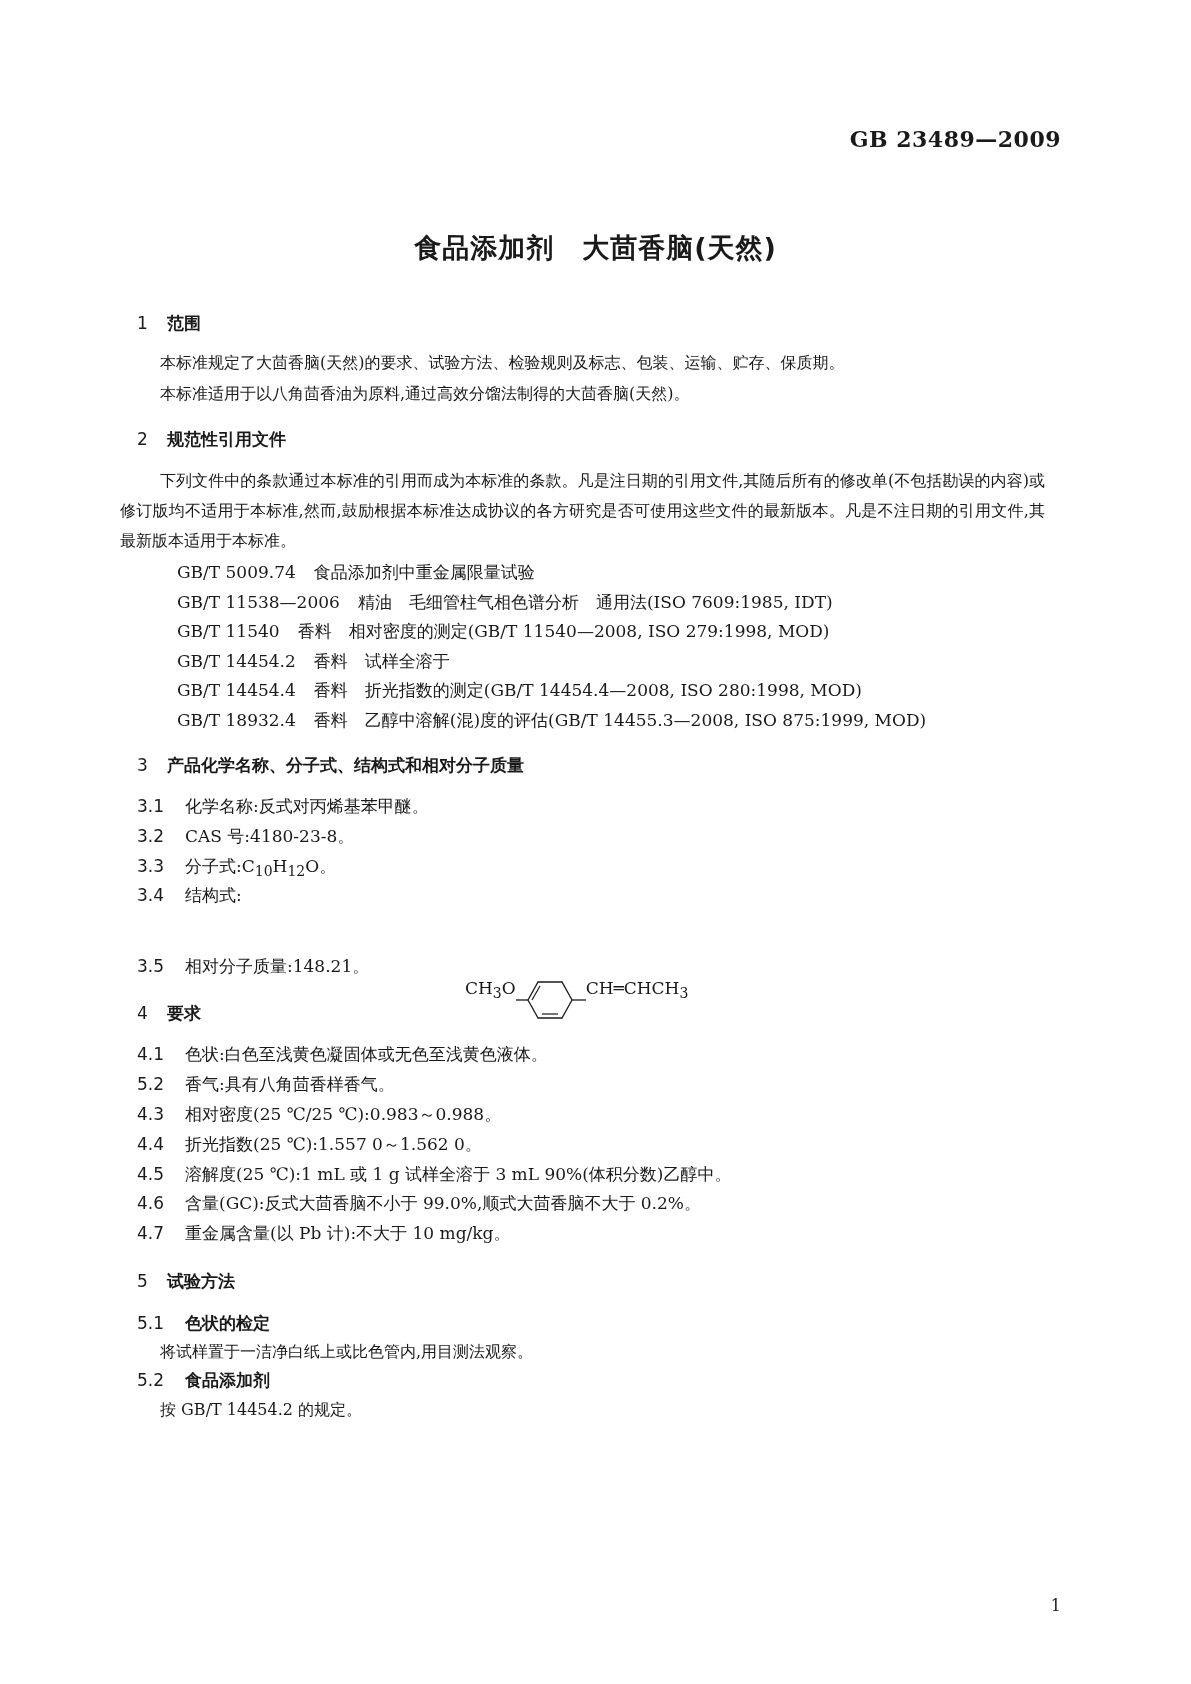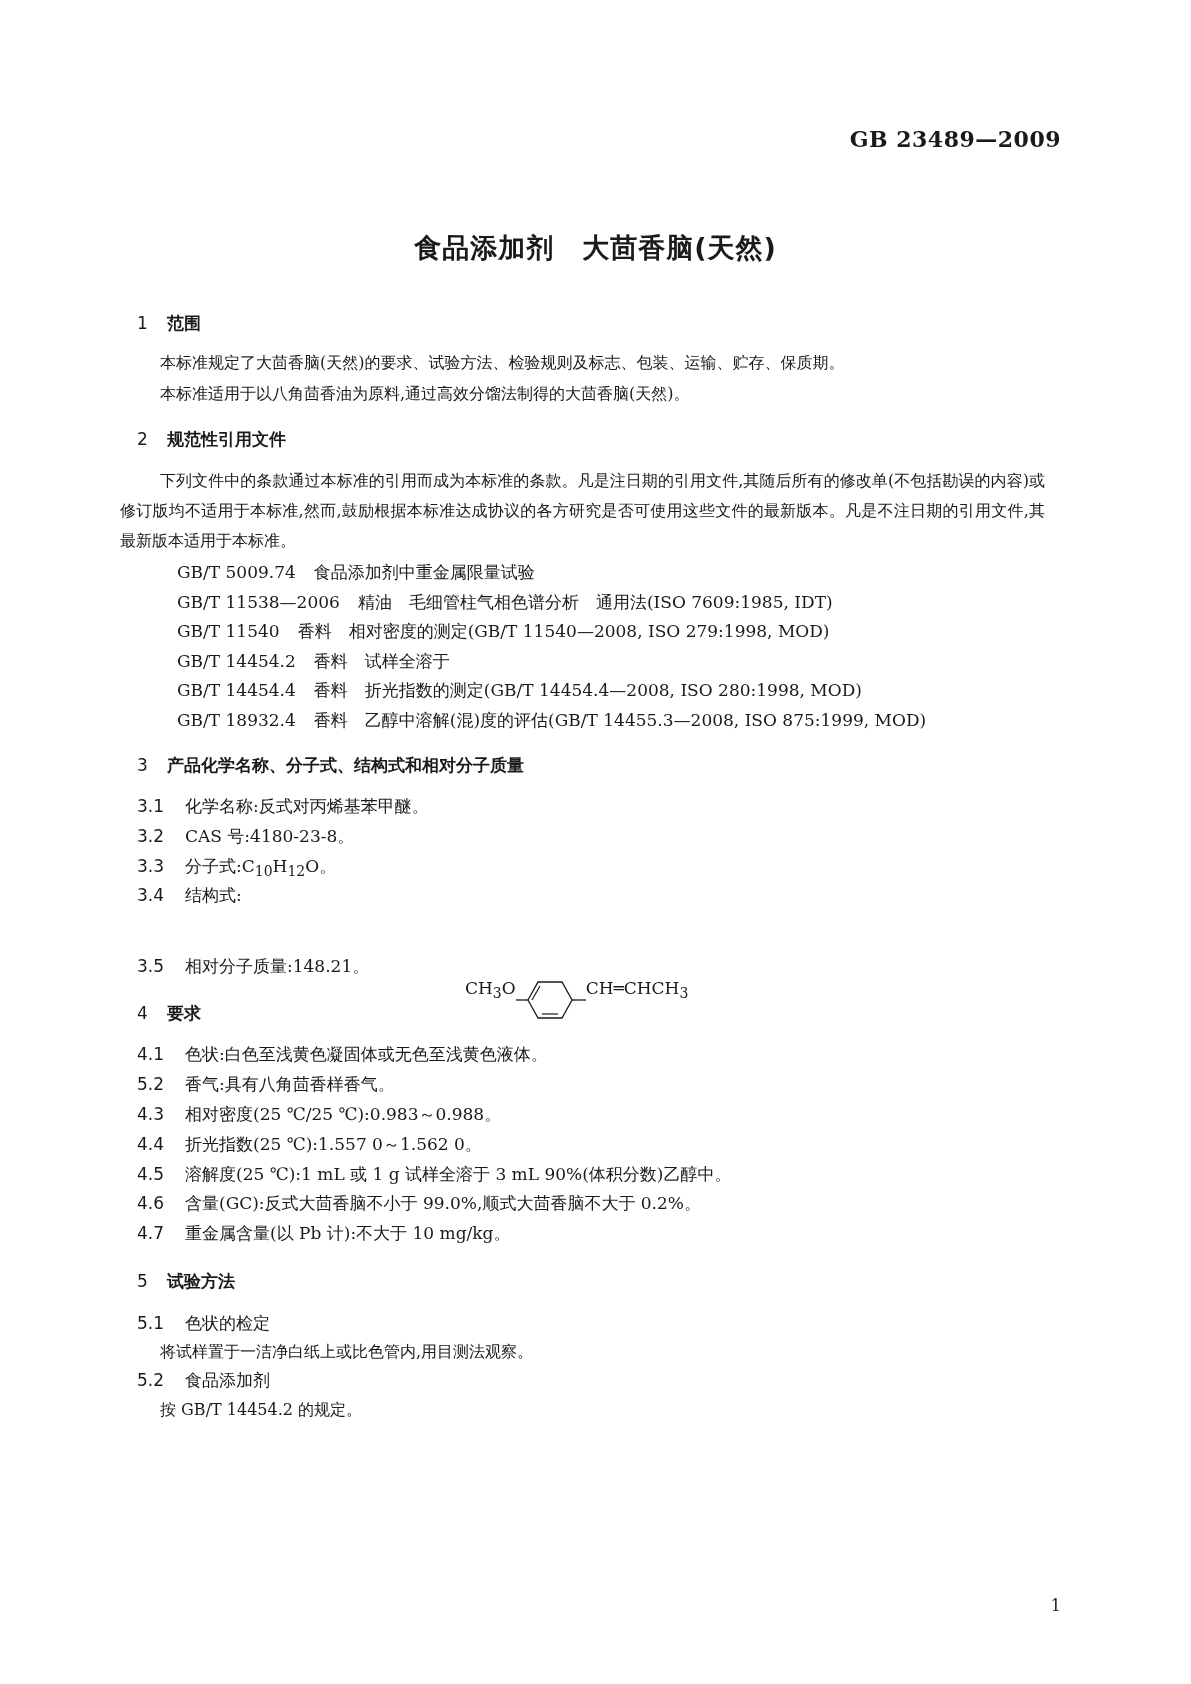--- a/index.html
+++ b/index.html
@@ -6,21 +6,21 @@
   body { width: 1191px; height: 1684px; position: relative; overflow: hidden;
          font-family: "DejaVu Serif", "Liberation Serif", serif; color: #1a1a1a; }
   .abs { position: absolute; white-space: nowrap; }
   .std-code { right: 130px; top: 126px; font-size: 22px; font-weight: bold; letter-spacing: 0.5px; }
   .title { left: 0; right: 0; top: 230px; text-align: center; font-size: 27px; font-weight: bold;
            font-family: "DejaVu Sans", "Liberation Sans", sans-serif; letter-spacing: 1px; }
   .h1 { left: 137px; font-size: 17px; font-weight: bold; font-family: "DejaVu Sans", "Liberation Sans", sans-serif; }
   .h1 .num { display: inline-block; width: 30px; font-weight: normal; }
   .h2 { left: 137px; font-size: 17px; font-family: "DejaVu Sans", "Liberation Sans", sans-serif; }
   .h2 .num { display: inline-block; width: 48px; }
-  .h2.bold .txt { font-weight: normal; }
+  .h2.bold .txt { font-weight: bold; }
   .para { left: 120px; width: 925px; font-size: 16px; line-height: 30px; white-space: normal; text-align: justify; }
   .indent { text-indent: 40px; }
   .ref { left: 177px; font-size: 17px; }
   .ref .code { display: inline-block; margin-right: 18px; }
   .item { left: 137px; font-size: 17px; }
   .item .num { display: inline-block; width: 48px; font-family: "DejaVu Sans", "Liberation Sans", sans-serif; }
   .formula { left: 465px; top: 978px; font-size: 17px; display: flex; align-items: flex-start; }
   .pagenum { right: 130px; top: 1596px; font-size: 16px; }
   sub { font-size: 14px; }
 </style>

